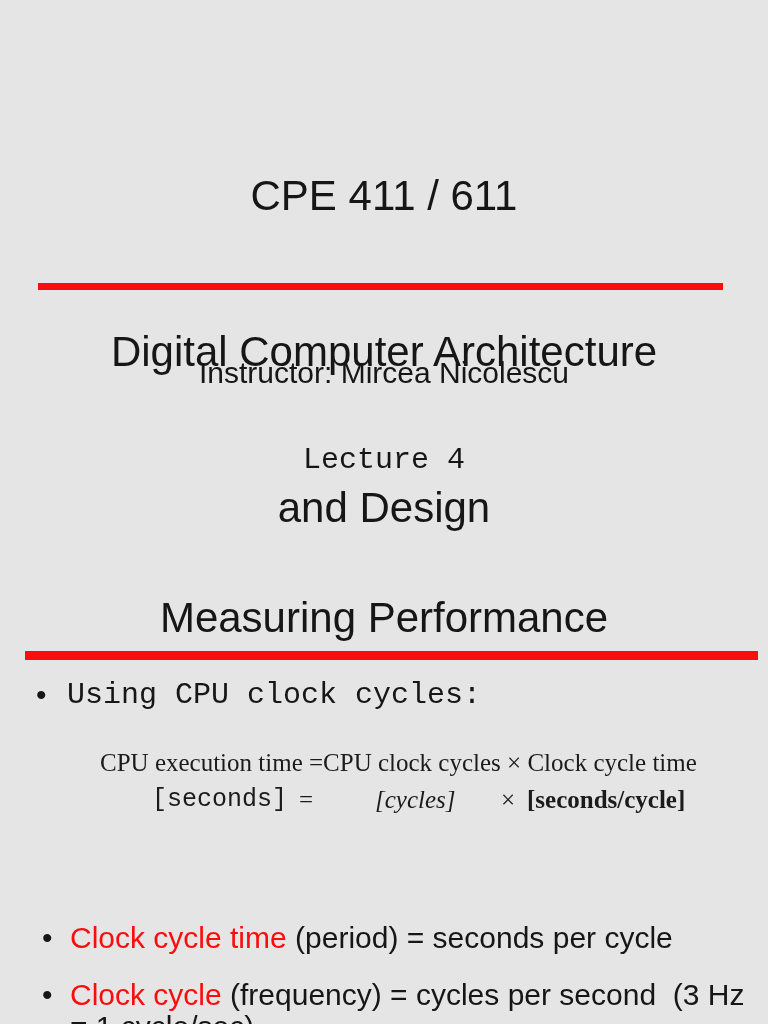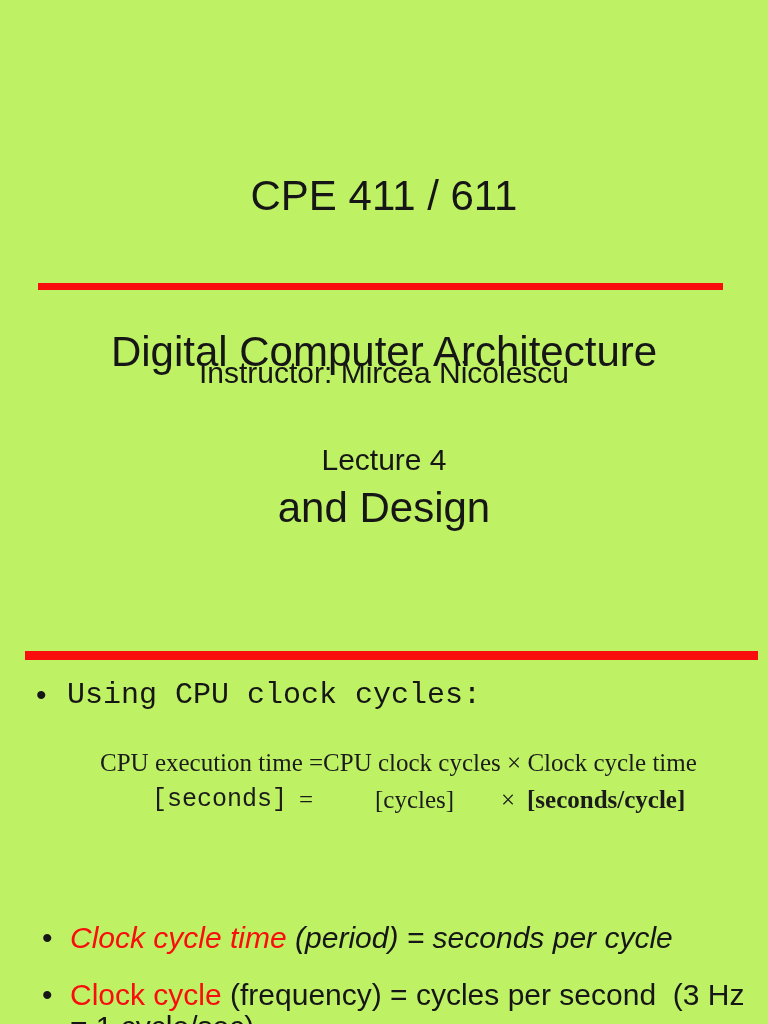--- a/index.html
+++ b/index.html
@@ -1,70 +1,71 @@
 <!DOCTYPE html>
 <html style="--accent: #f90d0d; --ink: #161616;"><head>
 <meta charset="utf-8">
 <style>
   html,body { margin:0; padding:0; background:#ffffff; }
   .canvas {
     position:relative; width:768px; height:1024px; overflow:hidden;
-    background:#bef264; color:var(--ink,#161616);
+    background:#e5e5e5; color:var(--ink,#161616);
     font-family:"Liberation Sans", sans-serif;
   }
   .abs { position:absolute; white-space:pre; }
   .center { left:0; width:768px; text-align:center; }
 
   
   .s1-title { top:66px; font-size:42px; line-height:52px; font-weight:400; }
   .instructor { top:355px; font-size:30px; line-height:36px; }
-  .lecture { top:442px; font-size:30px; line-height:36px; }
+  .lecture { top:442px; font-size:30px; line-height:36px;font-family:Liberation Mono, monospace; }
 
   .redline { position:absolute; background:var(--accent,#f90d0d); }
   .r1 { left:38px; top:283px; width:685px; height:7px; }
   .r2 { left:25px; top:651px; width:733px; height:9px; }
 
   
   .s2-title { top:596px; font-size:42px; line-height:44px; }
 
   .body30 { font-size:30px; line-height:34px; }
   .dot1 { left:36px; top:678px; }
   .txt1 { left:67px; top:678px;font-family:Liberation Mono, monospace; }
   .dot2 { left:42px; top:921px; }
-  .txt2 { left:70px; top:921px;font-style:italic; }
+  .txt2 { left:70px; top:921px; }
   .dot3 { left:42px; top:978px; }
   .txt3 { left:70px; top:978px; }
   .cont  { left:70px; top:1010px; }
 
   .red { color:var(--accent,#f90d0d); }
 
   .formula { font-family:"Liberation Serif", serif; font-size:25px; line-height:30px; color:#1b1b1b;margin-left:8px; }
   .f1 { left:92px; top:748px; }
   .f2a { left:144px; top:785px;font-family:Liberation Mono, monospace; }
   .f2b { left:291px; top:785px; }
-  .f2c { left:367px; top:785px; }
+  .f2c { left:367px; top:785px;font-style:italic; }
   .f2d { left:493px; top:785px; }
   .f2e { left:519px; top:785px;font-weight:bold; }
 </style>
 </head>
 <body>
 
 <div class="canvas">
 
   <div class="abs center s1-title">
     <div>CPE 411 / 611</div>
     <div>Digital Computer Architecture</div>
     <div>and Design</div>
   </div>
 
   <div class="redline r1"></div>
 
   <div class="abs center instructor">Instructor: Mircea Nicolescu</div>
   <div class="abs center lecture">Lecture 4</div>
 
+  <div class="abs center s2-title">Measuring Performance</div>
 
   <div class="redline r2"></div>
 
   <span class="abs body30 dot1">•</span>
   <span class="abs body30 txt1">Using CPU clock cycles:</span>
 
   <span class="abs formula f1">CPU execution time =CPU clock cycles × Clock cycle time</span>
   <span class="abs formula f2a">[seconds]</span>
   <span class="abs formula f2b">=</span>
   <span class="abs formula f2c">[cycles]</span>

